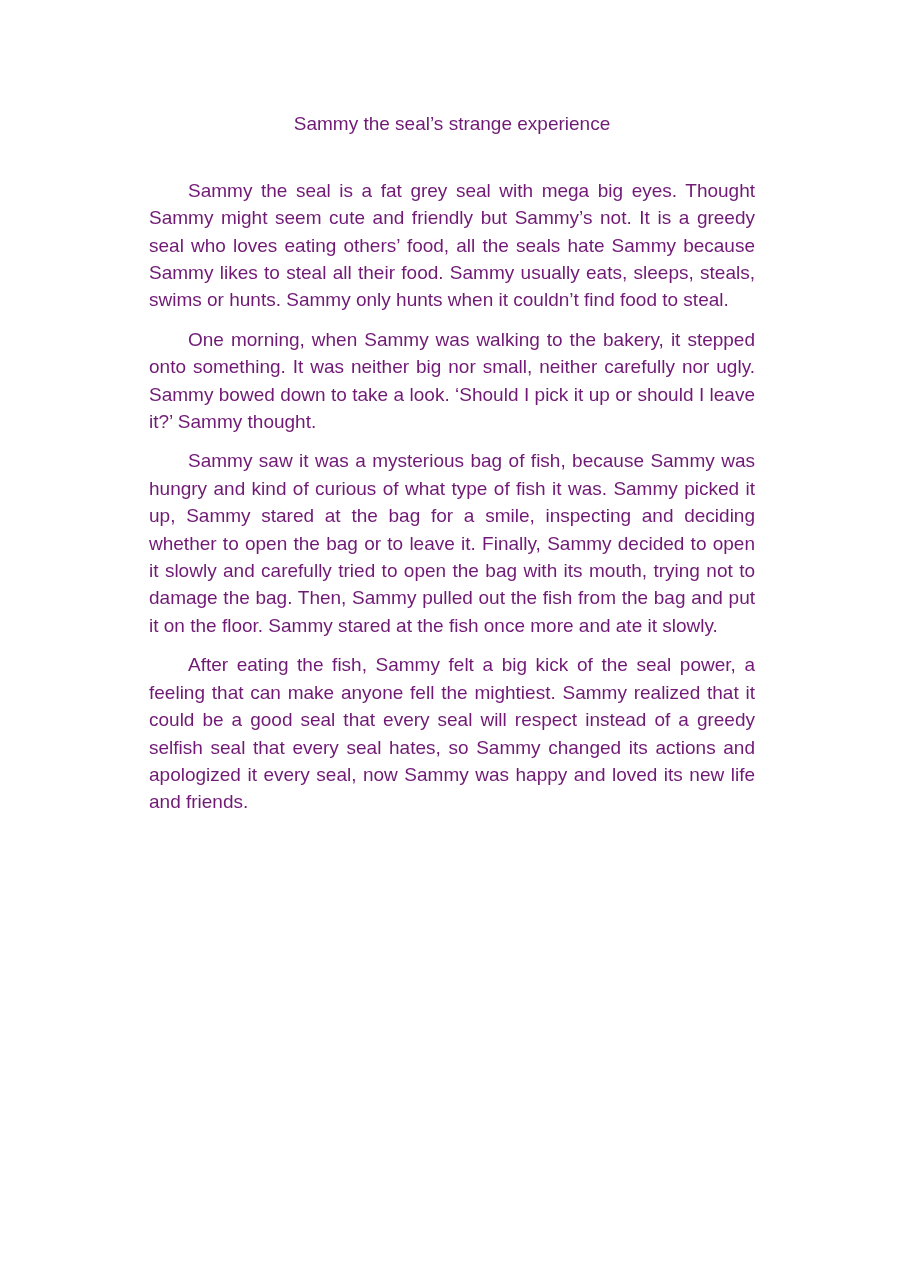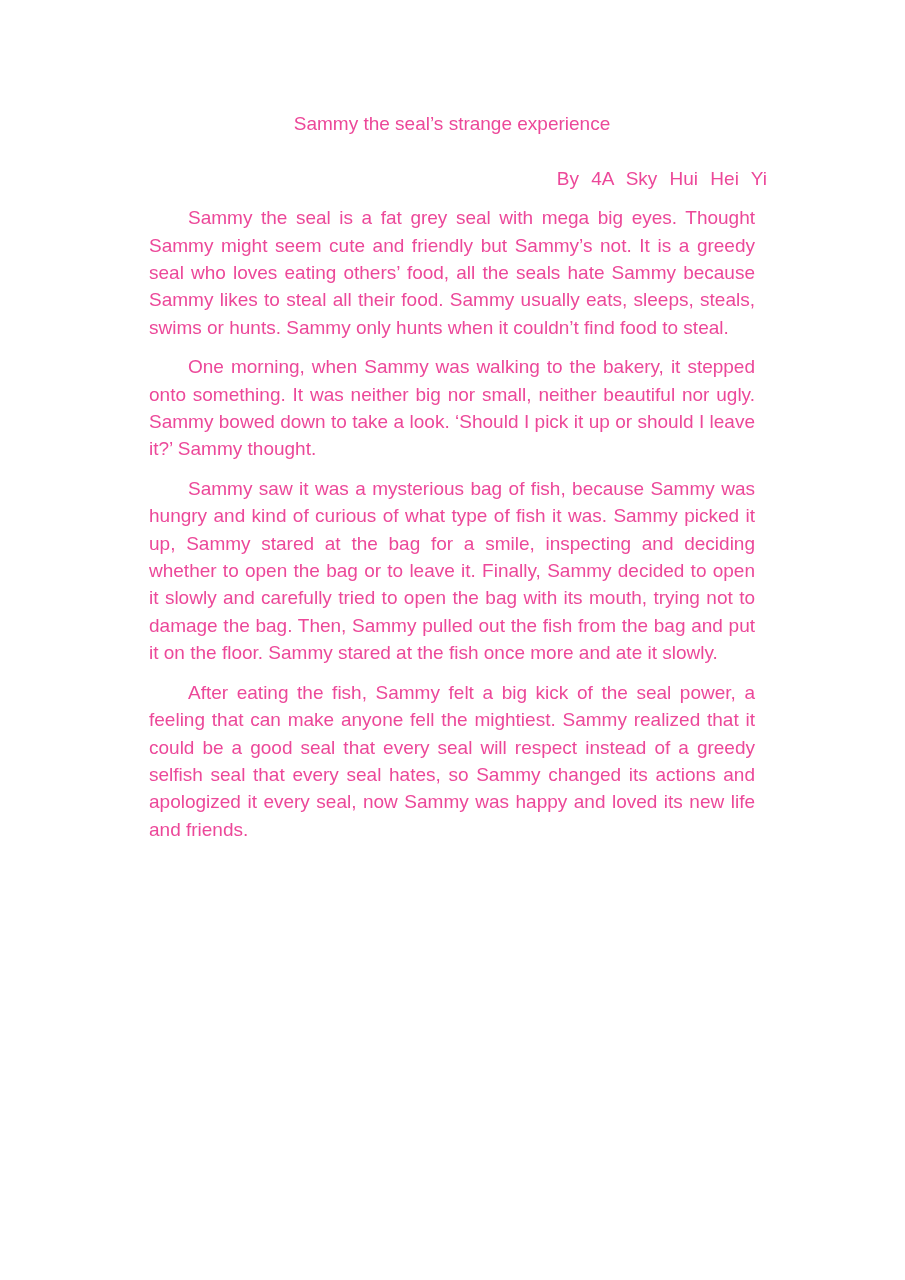--- a/index.html
+++ b/index.html
@@ -6,21 +6,21 @@
   html, body {
     width: 905px;
     height: 1280px;
     background: #ffffff;
     overflow: hidden;
   }
   .page {
     width: 905px;
     height: 1280px;
     background: #ffffff;
-    color: #ec4899;
+    color: #701a75;
     font-family: "Liberation Sans", "DejaVu Sans", sans-serif;
     font-size: 19px;
     line-height: 27.4px;
     padding: 110px 138px 0 137px;
   }
   .doc-title {
     font-size: 19px;
     font-weight: 400;
     text-align: center;
     line-height: 27.4px;
@@ -43,21 +43,20 @@
   }
 </style>
 </head>
 <body>
 
 <div class="page">
   <div class="doc-title">Sammy the seal’s strange experience</div>
 
   <div class="spacer-line"></div>
 
-  <div class="byline">By 4A Sky Hui Hei Yi</div>
 
   <div class="body-text">
     <p>Sammy the seal is a fat grey seal with mega big eyes. Thought Sammy might seem cute and friendly but Sammy’s not. It is a greedy seal who loves eating others’ food, all the seals hate Sammy because Sammy likes to steal all their food. Sammy usually eats, sleeps, steals, swims or hunts. Sammy only hunts when it couldn’t find food to steal.</p>
-    <p>One morning, when Sammy was walking to the bakery, it stepped onto something. It was neither big nor small, neither beautiful nor ugly. Sammy bowed down to take a look. ‘Should I pick it up or should I leave it?’ Sammy thought.</p>
+    <p>One morning, when Sammy was walking to the bakery, it stepped onto something. It was neither big nor small, neither carefully nor ugly. Sammy bowed down to take a look. ‘Should I pick it up or should I leave it?’ Sammy thought.</p>
     <p>Sammy saw it was a mysterious bag of fish, because Sammy was hungry and kind of curious of what type of fish it was. Sammy picked it up, Sammy stared at the bag for a smile, inspecting and deciding whether to open the bag or to leave it. Finally, Sammy decided to open it slowly and carefully tried to open the bag with its mouth, trying not to damage the bag. Then, Sammy pulled out the fish from the bag and put it on the floor. Sammy stared at the fish once more and ate it slowly.</p>
     <p>After eating the fish, Sammy felt a big kick of the seal power, a feeling that can make anyone fell the mightiest. Sammy realized that it could be a good seal that every seal will respect instead of a greedy selfish seal that every seal hates, so Sammy changed its actions and apologized it every seal, now Sammy was happy and loved its new life and friends.</p>
   </div>
 </div>
 
 </body></html>

